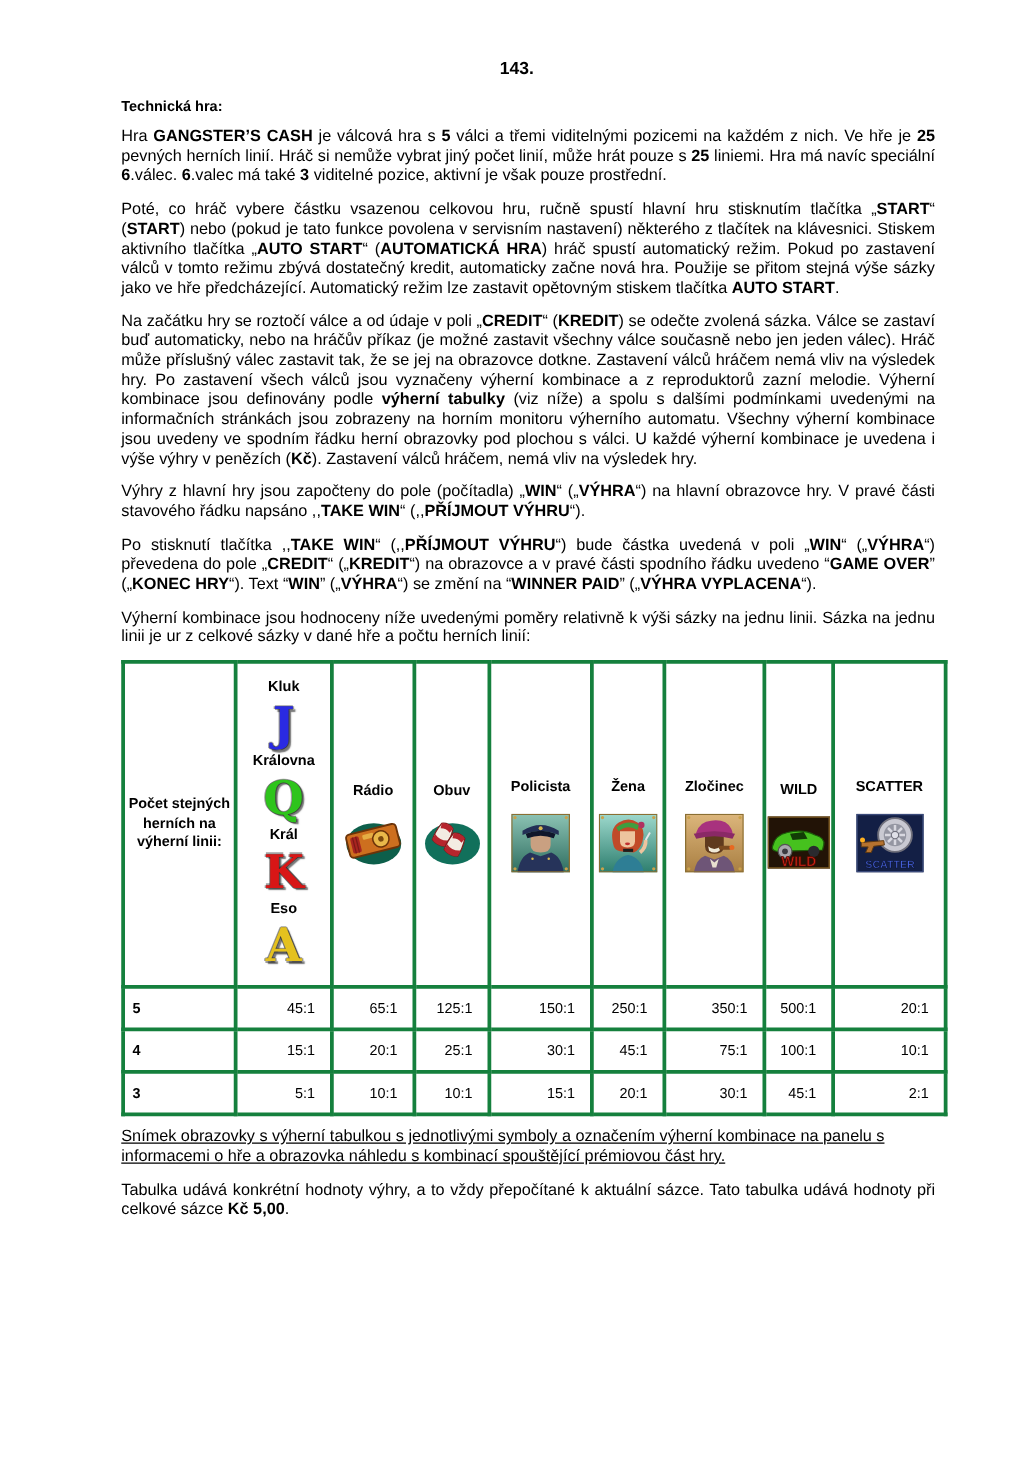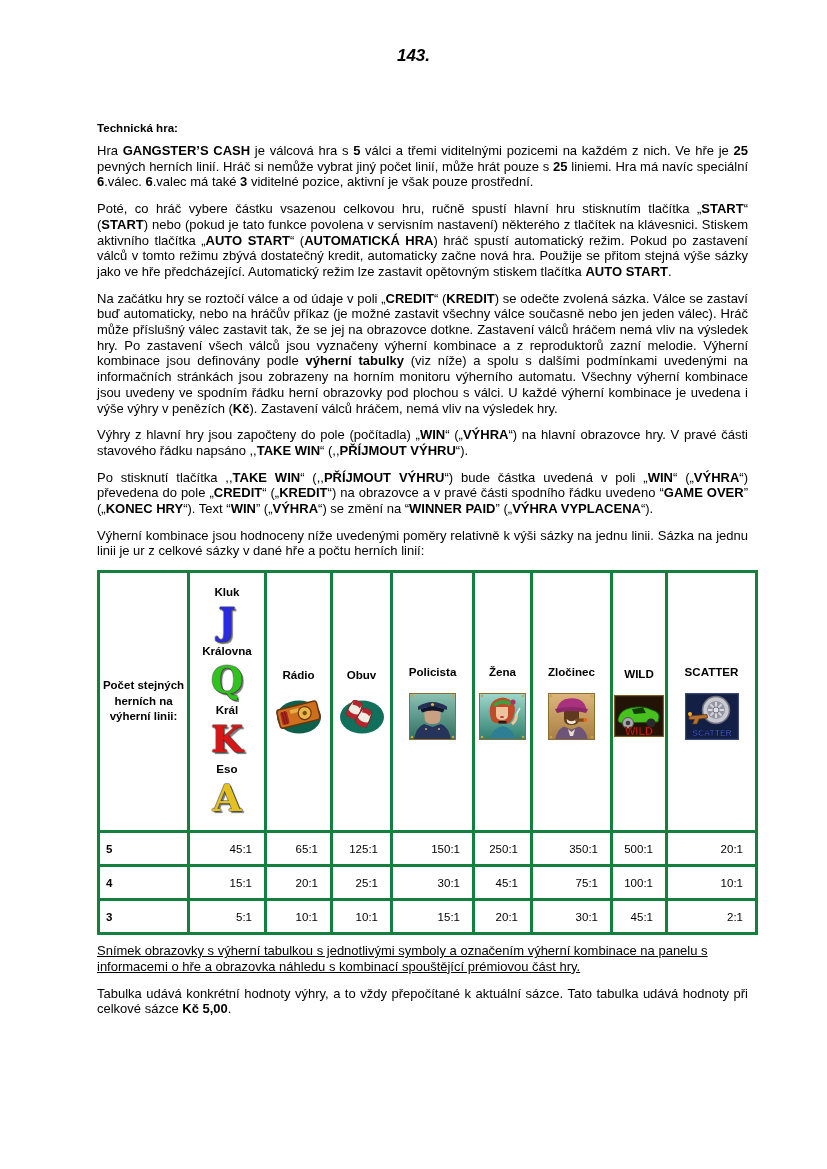--- a/index.html
+++ b/index.html
@@ -1,22 +1,22 @@
 <!DOCTYPE html>
 <html><head>
 <meta charset="utf-8">
 <style>
   html,body{margin:0;padding:0;background:#e8e8e8;}
   .page{position:relative;width:827px;height:1169px;background:#ffffff;margin:0 auto;
         font-family:"Liberation Sans","DejaVu Sans",sans-serif;color:#000;overflow:hidden;}
   .page-number{position:absolute;top:46px;left:0;width:827px;text-align:center;
-               font-weight:bold;font-size:17px;font-style:italic;}
+               font-weight:bold;font-size:14px;}
   .content{position:absolute;left:97px;top:0;width:651px;}
   .heading{font-weight:bold;font-size:11.6px;line-height:15px;}
-  .heading-technical{margin:120px 0 8px 0;}
+  .heading-technical{margin:78px 0 8px 0;}
   .heading-ratios{margin:16px 0 9px 0;}
   p.para{font-size:13px;line-height:15.7px;text-align:justify;margin:0 0 11px 0;}
   p.noj{text-align:left;text-decoration:underline;}
   p.para .b{font-weight:bold;}
   .b{font-weight:bold;}
 
   table.payout{border-collapse:collapse;table-layout:fixed;width:658px;margin:0 0 8px 0;}
   table.payout td{border:3px solid #15803d;font-size:11.5px;vertical-align:middle;overflow:hidden;}
   tr.header-row td{height:257px;text-align:center;padding:0;}
   td.rowhead{font-weight:bold;text-align:left;padding-left:6px;line-height:15.5px;font-size:11.6px;}

